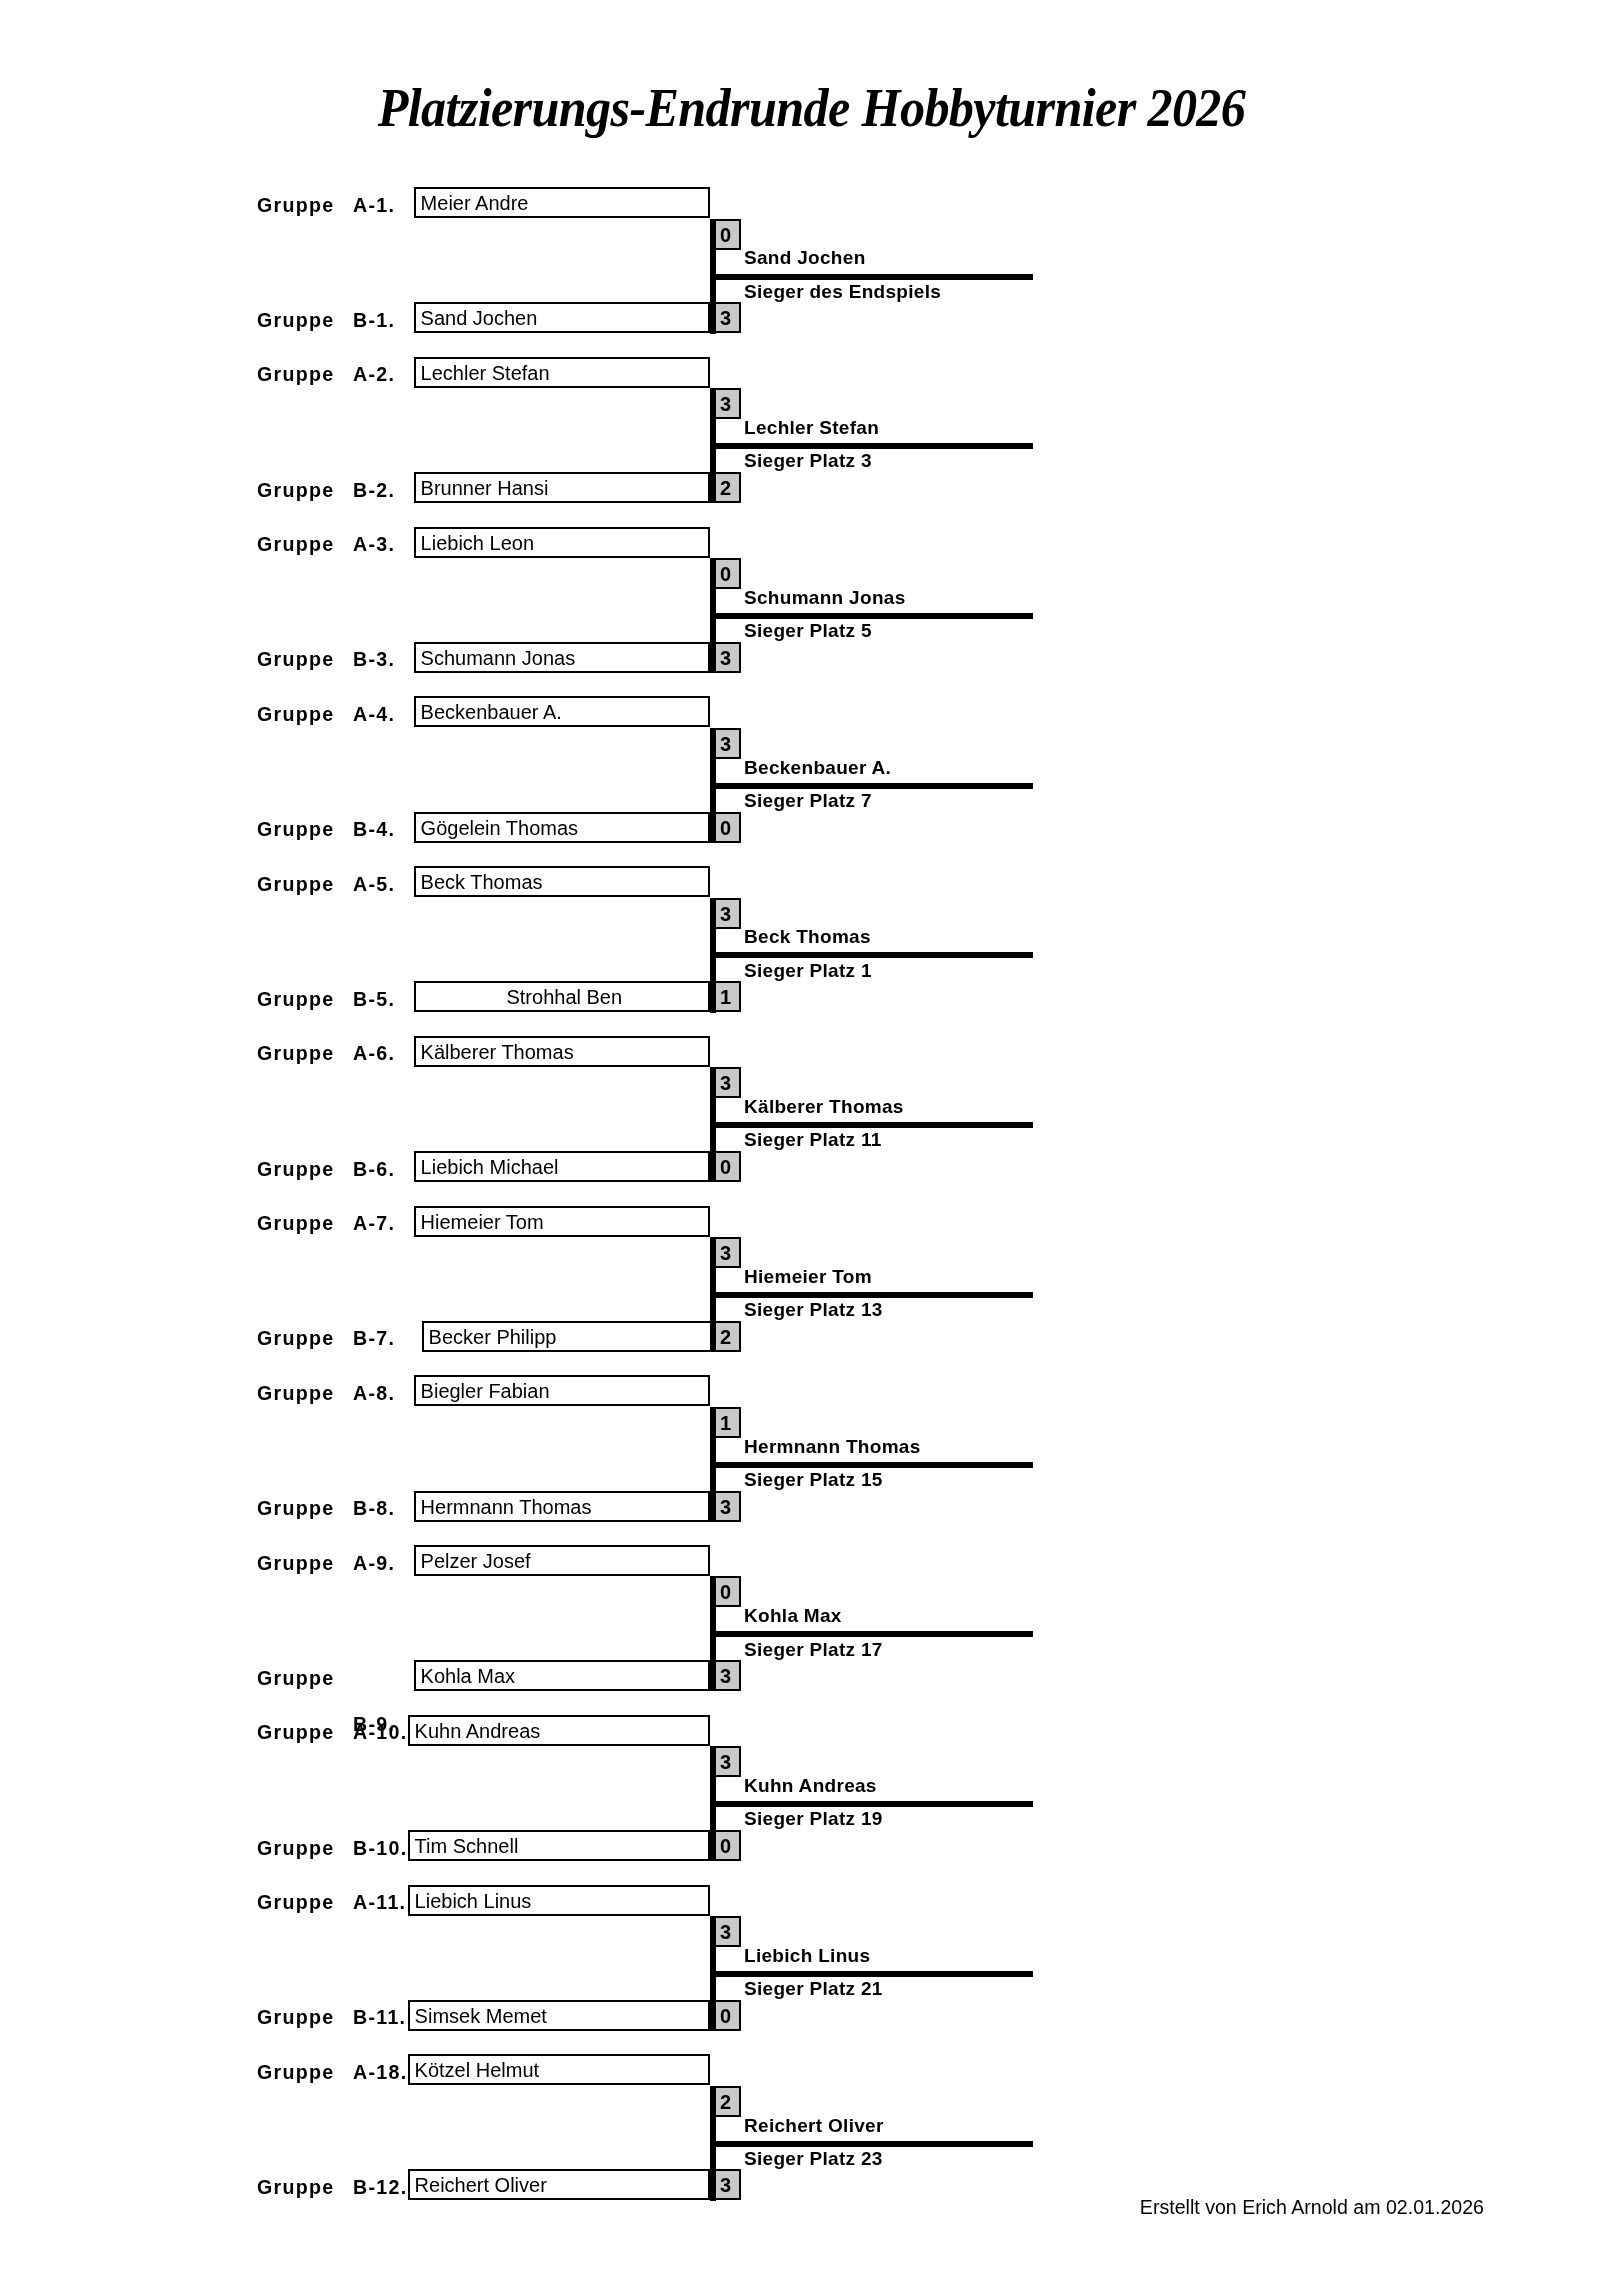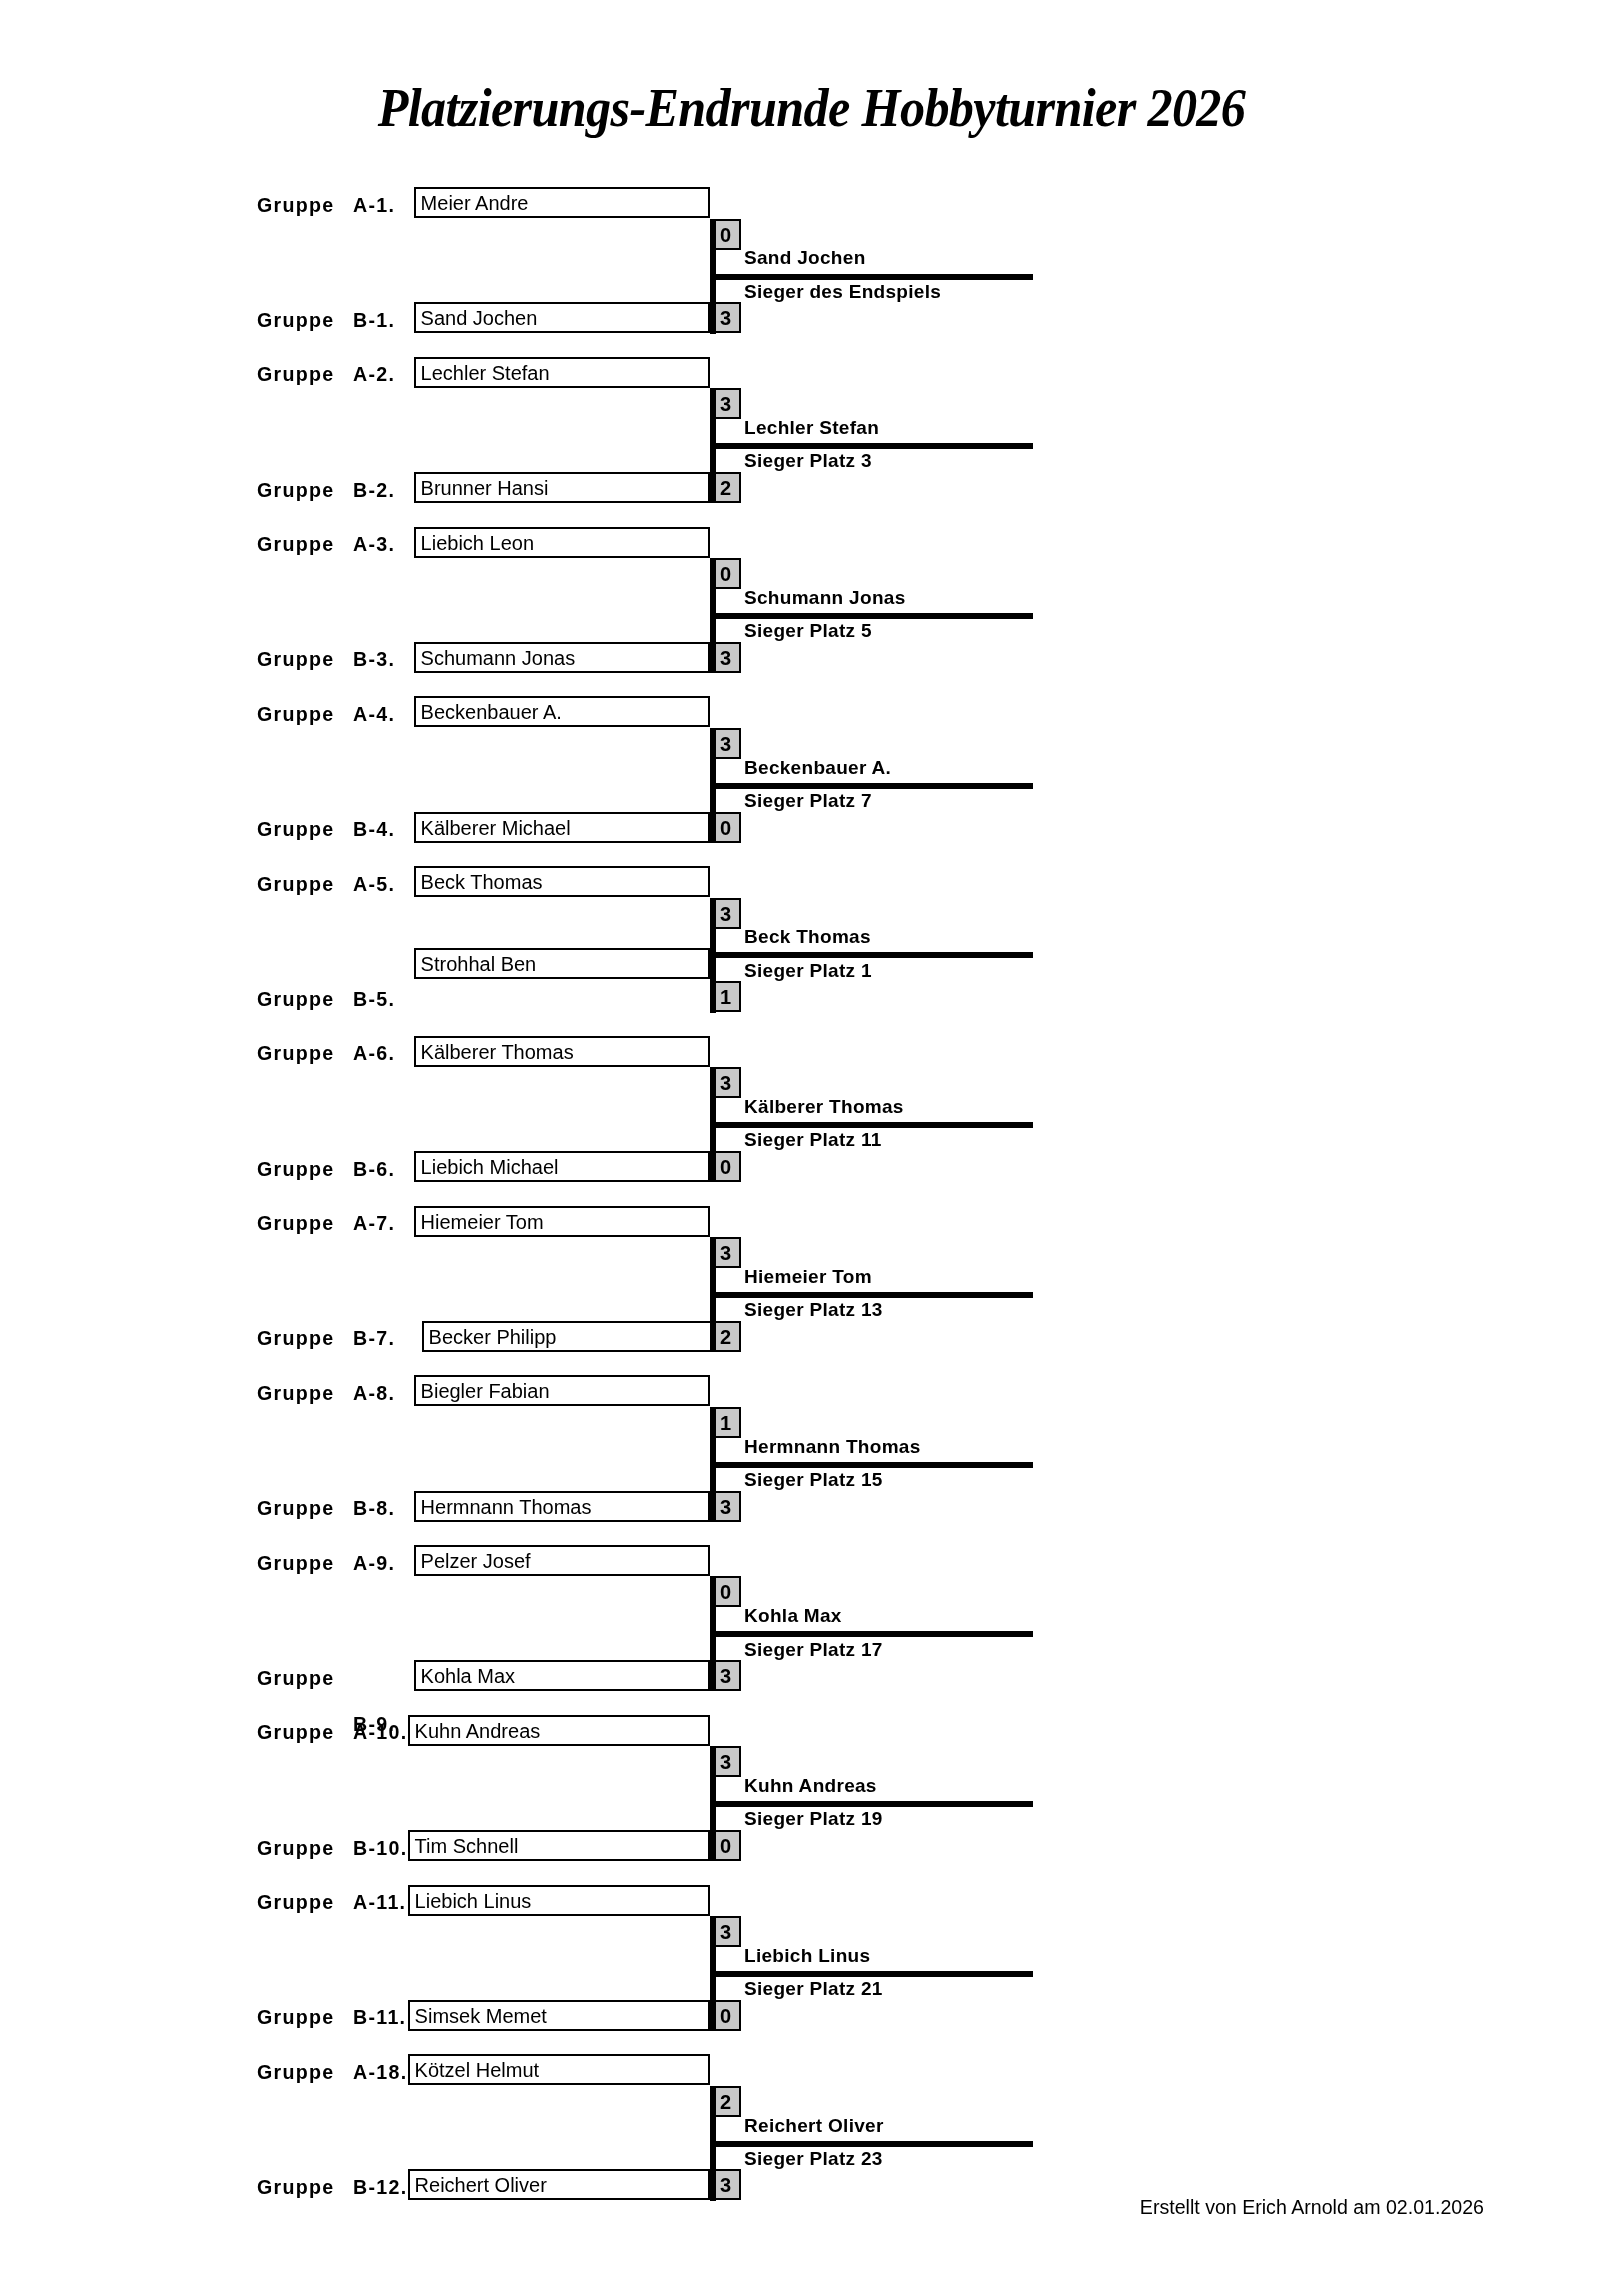--- a/index.html
+++ b/index.html
@@ -179,35 +179,35 @@
       <div class="winner-name" style="left: 744px; top: 587px;">Schumann Jonas</div>
       <div class="place-label" style="left: 744px; top: 620px;">Sieger Platz 5</div>
     </div>
     <div class="group" style="top: 0px; height: 0px;">
       <div class="grp-word" style="top: 703px;">Gruppe</div>
       <div class="grp-code" style="top: 703px;">A-4.</div>
       <div class="namebox wide" style="top: 696px;">Beckenbauer A.</div>
       <div class="scorebox" style="left: 710px; top: 728px;">3</div>
       <div class="grp-word" style="top: 818px;">Gruppe</div>
       <div class="grp-code" style="top: 818px;">B-4.</div>
-      <div class="namebox wide" style="top: 812px;">Kälberer Michael</div>
+      <div class="namebox wide" style="top: 812px;">Gögelein Thomas</div>
       <div class="scorebox" style="left: 710px; top: 812px;">0</div>
       <div class="vconn" style="left: 710px; top: 728px; height: 115px;"></div>
       <div class="winline" style="left: 710px; top: 783px; width: 323px;"></div>
       <div class="winner-name" style="left: 744px; top: 757px;">Beckenbauer A.</div>
       <div class="place-label" style="left: 744px; top: 790px;">Sieger Platz 7</div>
     </div>
     <div class="group" style="top: 0px; height: 0px;">
       <div class="grp-word" style="top: 873px;">Gruppe</div>
       <div class="grp-code" style="top: 873px;">A-5.</div>
       <div class="namebox wide" style="top: 866px;">Beck Thomas</div>
       <div class="scorebox" style="left: 710px; top: 898px;">3</div>
       <div class="grp-word" style="top: 988px;">Gruppe</div>
       <div class="grp-code" style="top: 988px;">B-5.</div>
-      <div class="namebox wide" style="top: 948px;">Strohhal Ben</div>
+      <div class="namebox wide" style="top: 981px; text-align: center;">Strohhal Ben</div>
       <div class="scorebox" style="left: 710px; top: 981px;">1</div>
       <div class="vconn" style="left: 710px; top: 898px; height: 115px;"></div>
       <div class="winline" style="left: 710px; top: 952px; width: 323px;"></div>
       <div class="winner-name" style="left: 744px; top: 926px;">Beck Thomas</div>
       <div class="place-label" style="left: 744px; top: 960px;">Sieger Platz 1</div>
     </div>
     <div class="group" style="top: 0px; height: 0px;">
       <div class="grp-word" style="top: 1042px;">Gruppe</div>
       <div class="grp-code" style="top: 1042px;">A-6.</div>
       <div class="namebox wide" style="top: 1036px;">Kälberer Thomas</div>

